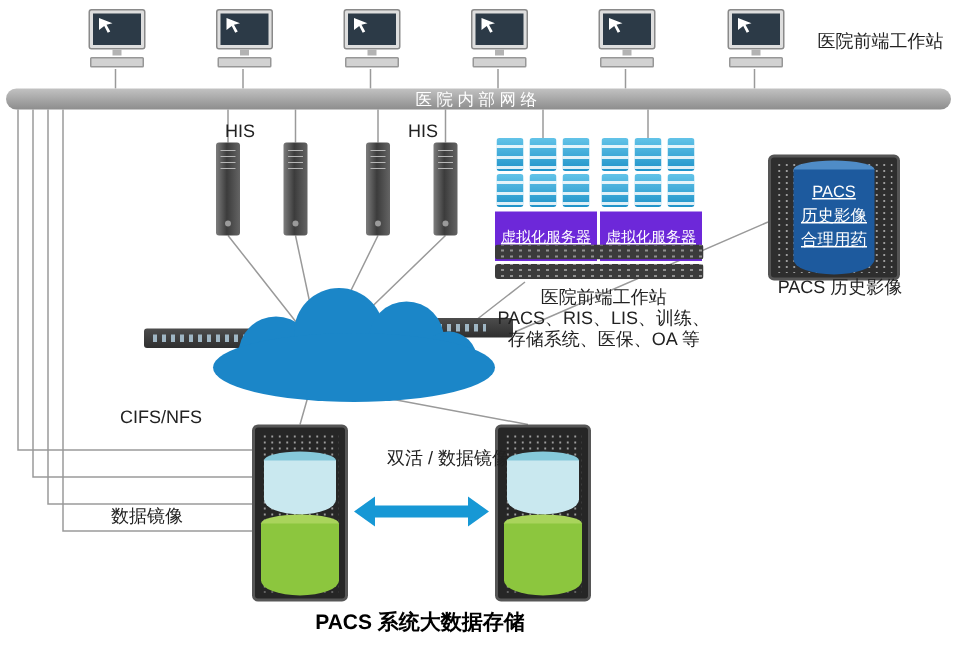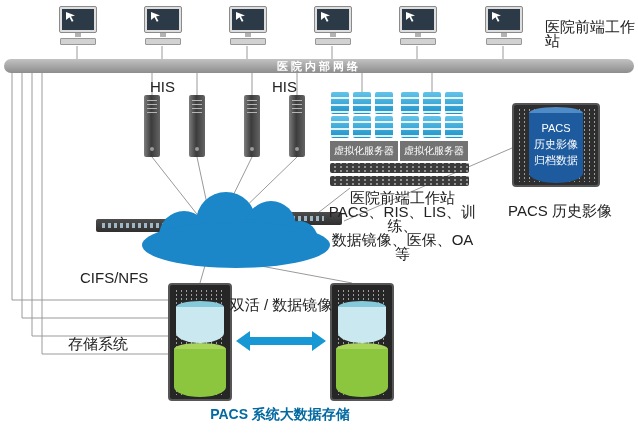--- a/index.html
+++ b/index.html
@@ -1,47 +1,47 @@
 <!DOCTYPE html>
 <html><head>
 <meta charset="utf-8">
 <style>
   * { margin:0; padding:0; box-sizing:border-box; }
   body { font-family:"Liberation Sans",sans-serif; background:#ffffff; }
   .canvas { position:relative; width:638px; height:438px; background:#fff; overflow:hidden; }
   svg.wires { position:absolute; left:0; top:0; z-index:0; }
-  .lbl { position:absolute; font-size:15px; color:#222; line-height:14px; z-index:2; }
+  .lbl { position:absolute; font-size:12px; color:#222; line-height:14px; z-index:2; }
   .center { text-align:center; }
 
   
   .ws { position:absolute; width:44px; height:46px; z-index:2; }
   .ws .mon { position:absolute; left:3px; top:0; width:38px; height:27px; background:#dedede; border:1px solid #8a8a8a; border-radius:2px; padding:2px; }
   .ws .scr { width:100%; height:100%; background:#2c3a47; position:relative; }
   .ws .scr svg { position:absolute; left:3px; top:2px; }
   .ws .neck { position:absolute; left:19px; top:27px; width:6px; height:4px; background:#b3b3b3; }
   .ws .kb { position:absolute; left:4px; top:32px; width:36px; height:7px; background:#d2d2d2; border:1px solid #979797; border-radius:1px; }
 
   
   .netbar { position:absolute; left:4px; top:59px; width:630px; height:14px; border-radius:7px;
     background:linear-gradient(#c2c2c2,#8d8d8d); z-index:2; display:flex; align-items:center; justify-content:center; }
-  .netbar span { color:#fff; font-size:11px; font-weight:bold; letter-spacing:3px;text-align:center; }
+  .netbar span { color:#fff; font-size:11px; font-weight:normal; letter-spacing:3px;text-align:center; }
 
   
   .tower { position:absolute; width:16px; height:62px; top:95px; border-radius:2px;
     background:linear-gradient(90deg,#7d7d7d,#3c3c3c 45%,#646464); z-index:2; }
   .tower .slots { position:absolute; left:3px; top:5px; width:10px; height:14px;
     background:repeating-linear-gradient(#b5b5b5 0 1px, transparent 1px 4px); }
   .tower .dot { position:absolute; left:6px; bottom:6px; width:4px; height:4px; border-radius:50%; background:#9a9a9a; }
 
   
   .cube { position:absolute; width:18px; height:22px; border-radius:2px; z-index:2;
     background-image: repeating-linear-gradient(180deg, rgba(255,255,255,0) 0 5px, rgba(255,255,255,.85) 5px 7px),
                       linear-gradient(#63c3e8,#1f93c9); }
-  .vlabel { position:absolute; top:141px; width:68px; height:20px; background:#737373; color:#fff; font-size:10px;
-    display:flex; align-items:center; justify-content:center; z-index:2; }
+  .vlabel { position:absolute; top:141px; width:68px; height:33px; background:#6d28d9; color:#fff; font-size:10px;
+    display:flex; align-items:center; justify-content:center; z-index:2;text-decoration:underline; }
 
   
   .rackbar { position:absolute; left:330px; width:139px; height:10px; border-radius:2px; z-index:2;
     background-color:#3b3b3b;
     background-image: radial-gradient(circle, #919191 0.8px, transparent 1px);
     background-size:6px 4px; background-position:2px 2px; }
 
   
   .switch { position:absolute; height:13px; background:linear-gradient(#4c4c4c,#2f2f2f); border-radius:2px; z-index:1; }
   .switch .ports { position:absolute; left:6px; right:18px; top:4px; height:5px;
@@ -62,24 +62,24 @@
   .nrack .vents { position:absolute; left:3px; top:3px; right:3px; bottom:3px;
     background-image: radial-gradient(circle, #9c9c9c 0.7px, transparent 0.9px); background-size:5px 4px; }
 
   
   .cyl { position:absolute; z-index:3; }
   .cyl .top { position:absolute; left:0; top:0; width:100%; height:12px; border-radius:50%; }
   .cyl .body { position:absolute; left:0; top:6px; width:100%; bottom:0; border-radius:0 0 50% 50% / 0 0 10px 10px; }
   .cyl.teal  .top { background:#86c9da; } .cyl.teal  .body { background:#c9e8ef; }
   .cyl.green .top { background:#a9d45c; } .cyl.green .body { background:#8cc63e; }
   .cyl.blue  .top { background:#4f8cc7; } .cyl.blue  .body { background:#1d5a9e; }
-  .cyl .txt { position:absolute; left:0; width:100%; text-align:center; color:#fff; font-size:11px; line-height:14px; z-index:4; }
+  .cyl .txt { position:absolute; left:0; width:100%; text-align:center; color:#fff; font-size:11px; line-height:14px; z-index:4;text-decoration:underline; }
 
   .arrow { position:absolute; left:236px; top:328px; z-index:3; }
-  .title { position:absolute; left:150px; top:406px; width:260px; text-align:center; color:#0369a1;
+  .title { position:absolute; left:150px; top:406px; width:260px; text-align:center; color:#000000;
     font-size:14px; font-weight:bold; z-index:2; }
 </style>
 </head>
 <body>
 
 <div class="canvas">
 
   <svg class="wires" width="638" height="438" viewBox="0 0 638 438">
     <path d="M77 46 V59 M162 46 V59 M247 46 V59 M332 46 V59 M417 46 V59 M503 46 V59
              M152 73 V95 M197 73 V95 M252 73 V95 M297 73 V95
@@ -198,34 +198,34 @@
   <div class="cube" style="left:423px;top:116px"></div>
   <div class="cube" style="left:445px;top:116px"></div>
   <div class="vlabel" style="left:400px">虚拟化服务器</div>
 
   <div class="rackbar" style="top:163px"></div>
   <div class="rackbar" style="top:176px"></div>
 
   <div class="lbl center" style="left:325px;top:191px;width:155px">
     <div>医院前端工作站</div>
     <div>PACS、RIS、LIS、训练、</div>
-    <div>数据镜像、医保、OA 等</div>
+    <div>存储系统、医保、OA 等</div>
   </div>
 
   <div class="nrack">
       <div class="vents"></div>
     </div>
   <div class="cyl blue" style="left:529px;top:107px;width:54px;height:76px">
     <div class="top"></div>
     <div class="body"></div>
     <div class="txt" style="top:14px">PACS</div>
     <div class="txt" style="top:30px">历史影像</div>
-    <div class="txt" style="top:46px">归档数据</div>
-  </div>
-  <div class="lbl center" style="left:502px;top:204px;width:116px">
+    <div class="txt" style="top:46px">合理用药</div>
+  </div>
+  <div class="lbl center" style="left:502px;top:184px;width:116px">
     <div>PACS 历史影像</div>
   </div>
 
   <div class="switch" style="left:96px;top:219px;width:132px">
       <div class="ports"></div>
     </div>
   <div class="switch" style="left:238px;top:212px;width:104px">
       <div class="ports"></div>
     </div>
 
@@ -260,26 +260,26 @@
     </div>
   <div class="cyl teal" style="left:338px;top:301px;width:48px;height:42px">
       <div class="top"></div>
       <div class="body"></div>
     </div>
   <div class="cyl green" style="left:336px;top:343px;width:52px;height:54px">
       <div class="top"></div>
       <div class="body"></div>
     </div>
 
-  <div class="lbl center" style="left:226px;top:298px;width:110px">双活 / 数据镜像</div>
+  <div class="lbl center" style="left:244px;top:298px;width:110px">双活 / 数据镜像</div>
   <div class="arrow">
     <svg width="90" height="26" viewBox="0 0 90 26">
       <polygon points="0,13 14,3 14,9 76,9 76,3 90,13 76,23 76,17 14,17 14,23" fill="#1798d5"></polygon>
     </svg>
   </div>
 
   <div class="lbl center" style="left:56px;top:337px;width:84px">
-    <div>存储系统</div>
+    <div>数据镜像</div>
   </div>
 
   <div class="title">PACS 系统大数据存储</div>
 
 </div>
 
 </body></html>

